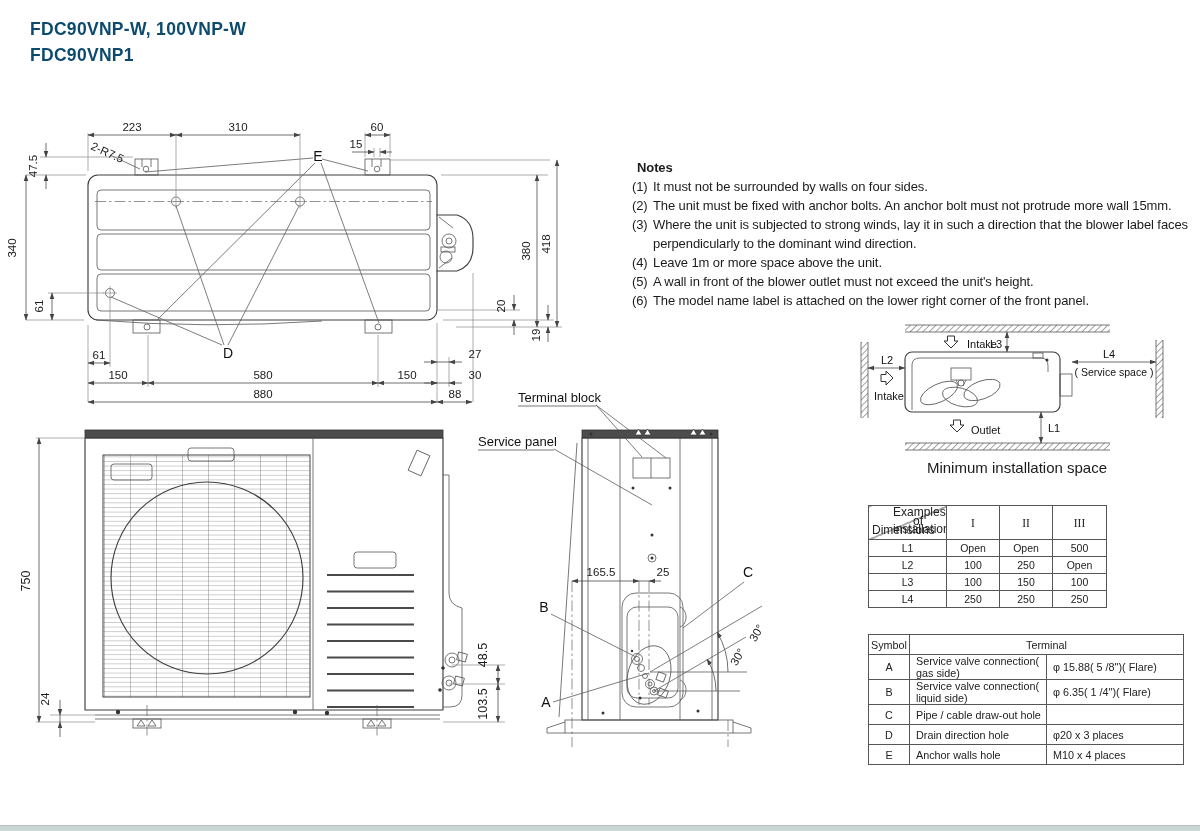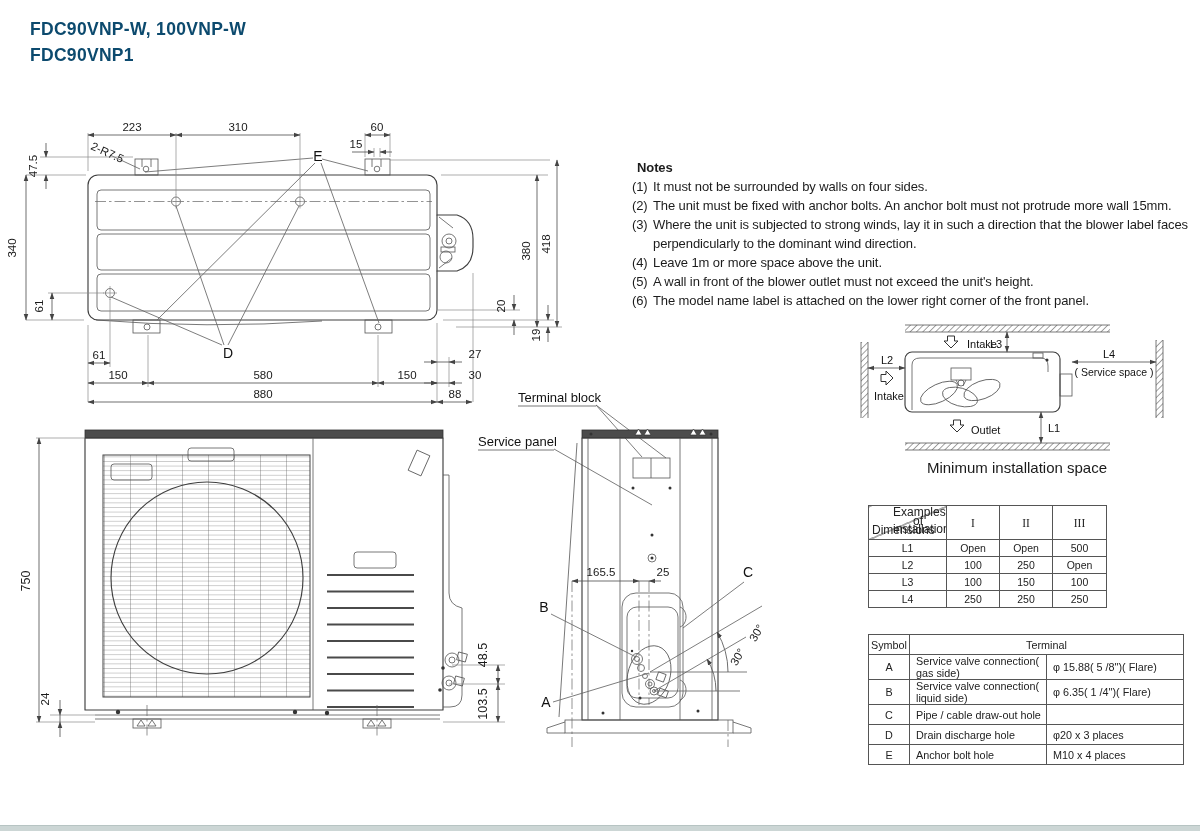--- a/index.html
+++ b/index.html
@@ -468,25 +468,25 @@
       <td class="l">Service valve connection( liquid side)</td>
       <td class="l">φ 6.35( 1 /4")( Flare)</td>
     </tr>
     <tr>
       <td class="c">C</td>
       <td class="l">Pipe / cable draw-out hole</td>
       <td class="l"></td>
     </tr>
     <tr>
       <td class="c">D</td>
-      <td class="l">Drain discharge hole</td>
+      <td class="l">Drain direction hole</td>
       <td class="l">φ20 x 3 places</td>
     </tr>
     <tr>
       <td class="c">E</td>
-      <td class="l">Anchor bolt hole</td>
+      <td class="l">Anchor walls hole</td>
       <td class="l">M10 x 4 places</td>
     </tr>
   </tbody>
     </table>
 </div>
 
 <div id="bbar" class="abs"></div>
 
 </body></html>

